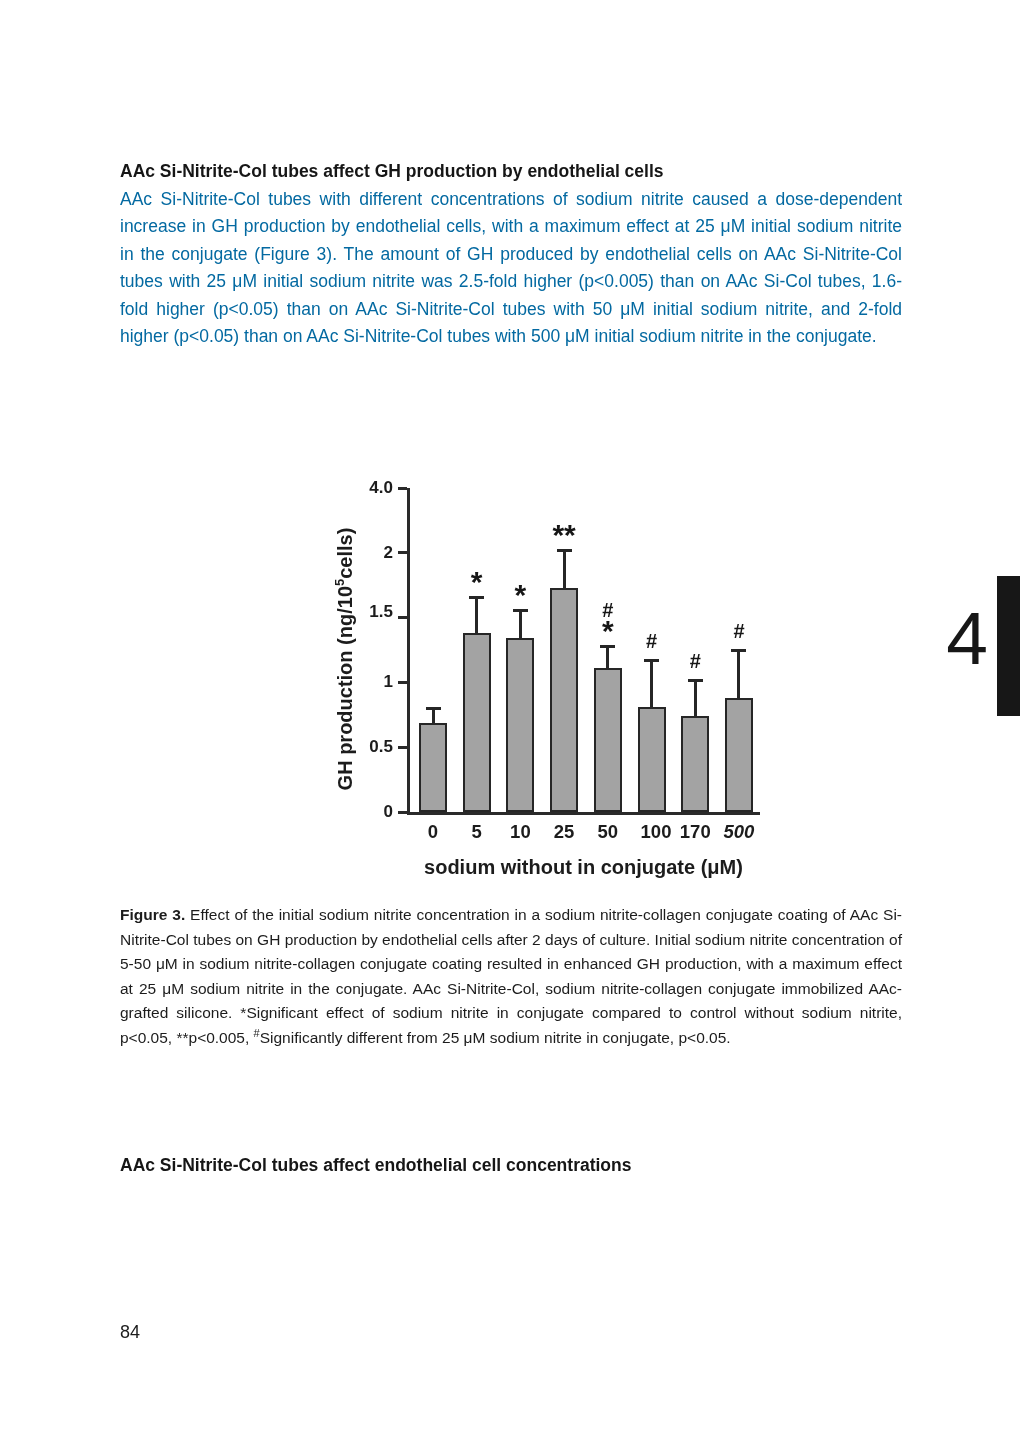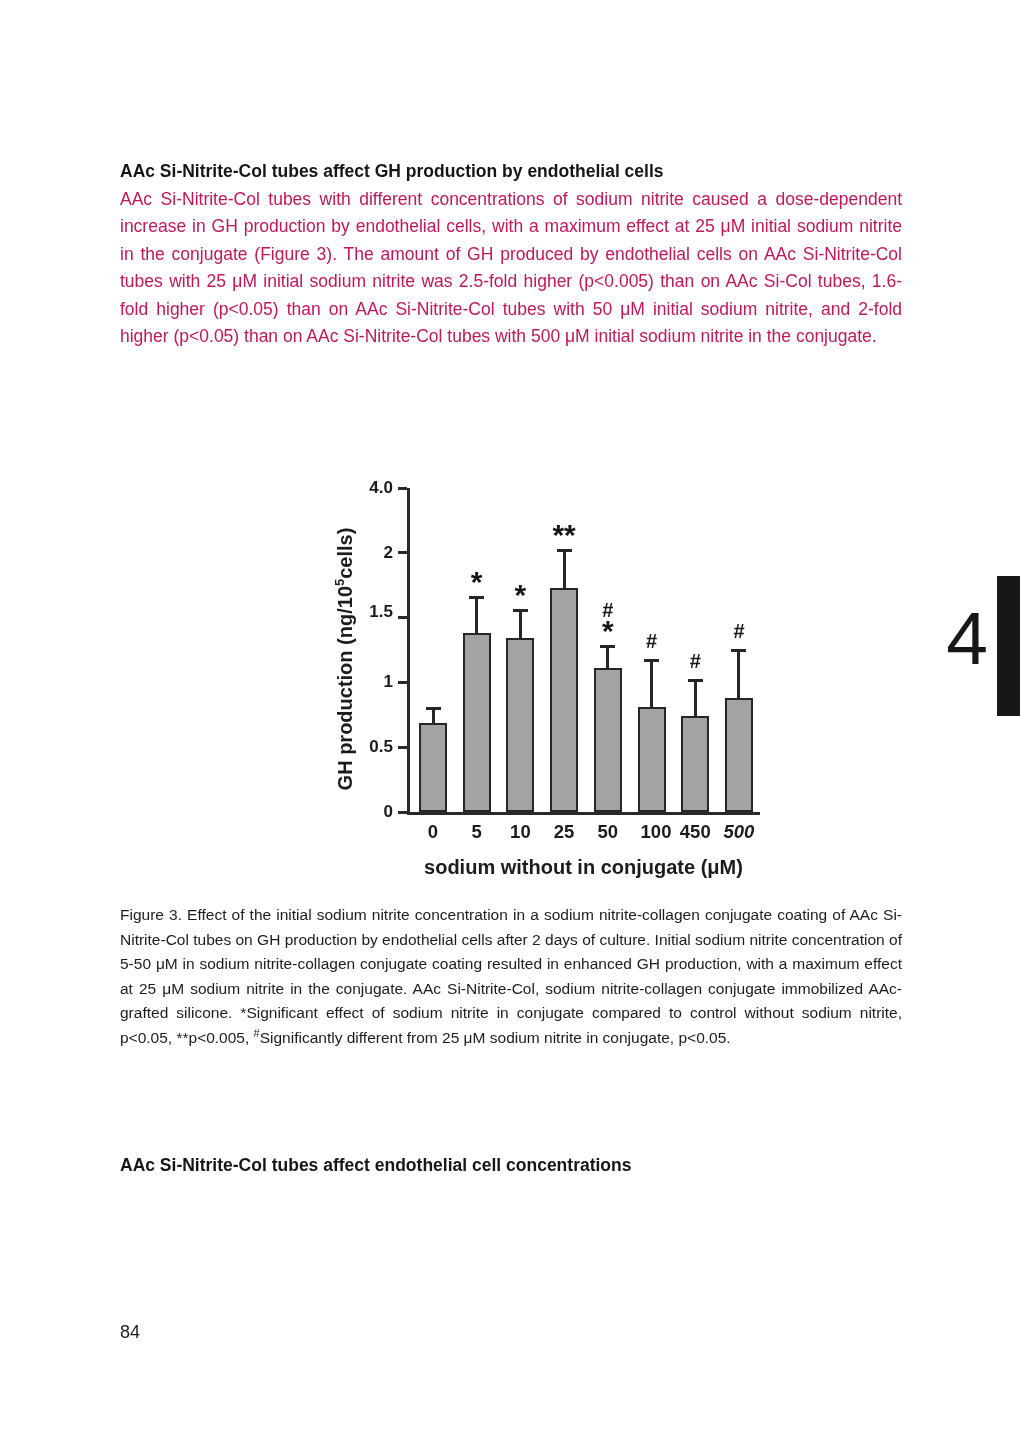--- a/index.html
+++ b/index.html
@@ -14,28 +14,28 @@
   }
 
   
   .textcol { position: absolute; left: 120px; width: 782px; }
   .sec-heading {
     font-size: 17.5px; font-weight: bold; line-height: 27.5px;
     margin: 0; color: #161616;
   }
   .sec-body {
     font-size: 17.5px; line-height: 27.6px; margin: 0;
-    text-align: justify; color: #be185d;
+    text-align: justify; color: #0369a1;
   }
   .caption {
     position: absolute; left: 120px; width: 782px; top: 903px;
     font-size: 15.5px; line-height: 24.6px; margin: 0;
     text-align: justify; color: #1c1c1c;
   }
-  .caption .cap-label { font-weight: normal; }
+  .caption .cap-label { font-weight: bold; }
   .caption sup { font-size: 11px; vertical-align: super; line-height: 0; }
 
   .pagenum {
     position: absolute; left: 120px; top: 1322px;
     font-size: 18px; color: #1c1c1c;
   }
 
   
   .chapter-num {
     position: absolute; left: 941px; top: 601px;
@@ -152,21 +152,21 @@
     <div class="anno" style="left: 343.55px; bottom: 241.928px;">
       <div class="hash">#</div>
     </div>
     <div class="xticklabel" style="left: 348px; top: 355px;">100</div>
     <div class="errline" style="left: 413.76px; top: 212.512px; height: 37.584px;"></div>
     <div class="errcap" style="left: 407.76px; top: 212.512px;"></div>
     <div class="bar" style="left: 401.26px; top: 250.096px; width: 28px; height: 95.904px; background: rgb(163, 163, 163); border-color: rgb(38, 38, 38);"></div>
     <div class="anno" style="left: 387.26px; bottom: 222.488px;">
       <div class="hash">#</div>
     </div>
-    <div class="xticklabel" style="left: 387.26px; top: 355px;">450</div>
+    <div class="xticklabel" style="left: 387.26px; top: 355px;">170</div>
     <div class="errline" style="left: 457.47px; top: 182.704px; height: 49.248px;"></div>
     <div class="errcap" style="left: 451.47px; top: 182.704px;"></div>
     <div class="bar" style="left: 444.97px; top: 231.952px; width: 28px; height: 114.048px; background: rgb(163, 163, 163); border-color: rgb(38, 38, 38);"></div>
     <div class="anno" style="left: 430.97px; bottom: 252.296px;">
       <div class="hash">#</div>
     </div>
     <div class="xticklabel" style="left: 430.97px; top: 355px; font-style: italic;">500</div>
     <div class="xlabel">sodium without in conjugate (μM)</div>
     <div class="ylabel"><span>GH production (ng/10</span><sup>5</sup><span>cells)</span></div>
   </figure>

